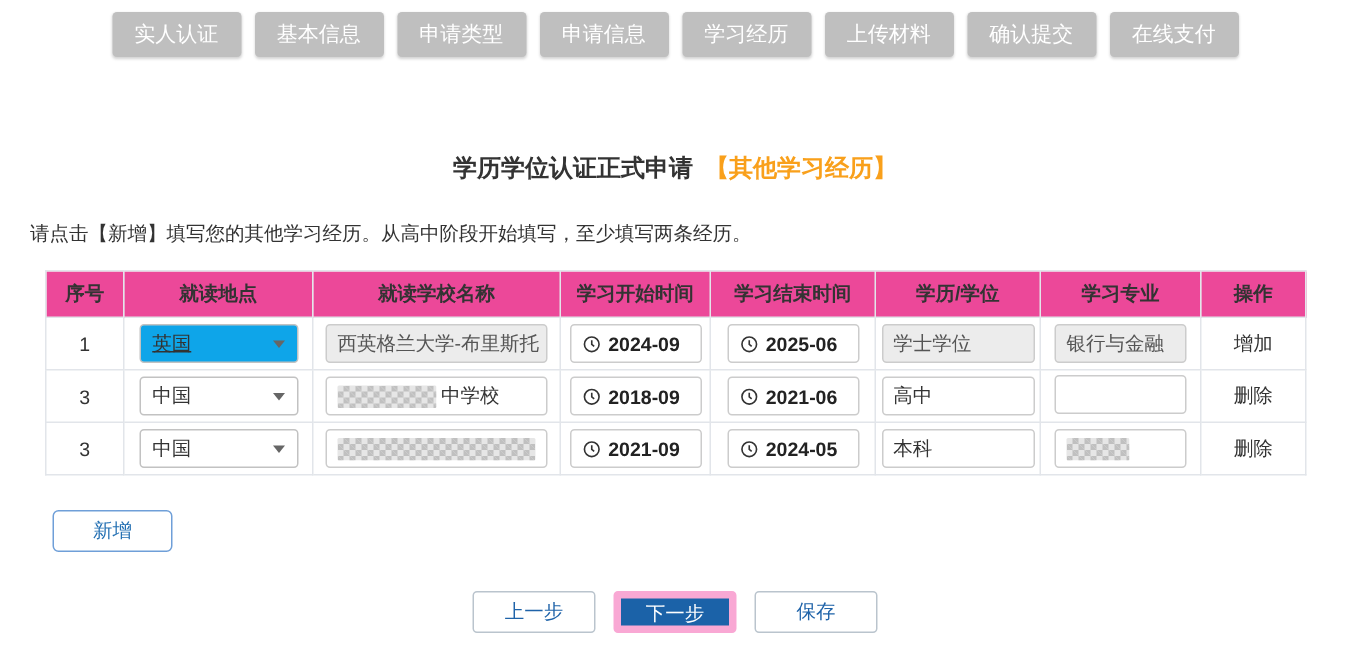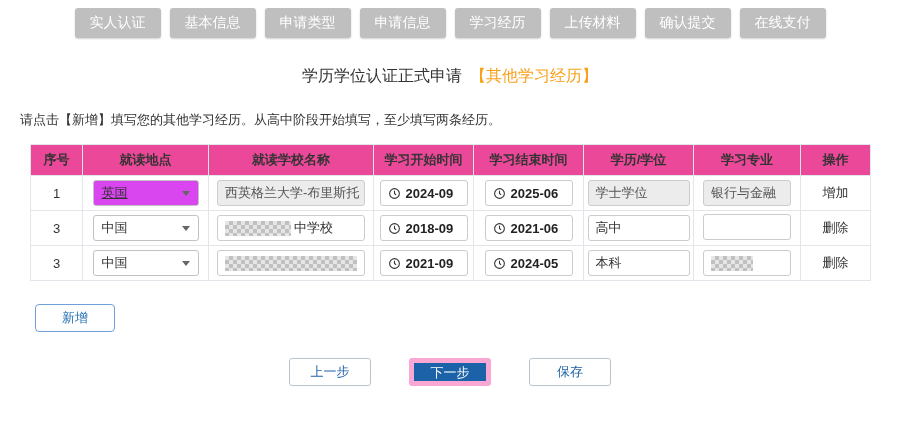--- a/index.html
+++ b/index.html
@@ -12,40 +12,40 @@
   
   .stepnav { display:flex; justify-content:center; gap:9px; padding-top:8px; }
   .step-btn {
     background:#bfbfbf; color:#fff; border:none; border-radius:3px;
     width:86px; height:30px; font-size:14px;
     display:flex; align-items:center; justify-content:center;
     box-shadow:0 1px 2px rgba(0,0,0,.18);
     font-family:inherit; cursor:pointer;
   }
   
-  .page-title { text-align:center; margin-top:28px; font-size:16px; font-weight:normal; color:#333; }
+  .page-title { text-align:center; margin-top:64px; font-size:16px; font-weight:bold; color:#333; }
   .page-title .hl { color:#f9a01b; margin-left:8px; }
   
   .instruction { margin:24px 0 0 20px; font-size:13px; color:#333; }
   
   .table-wrap { margin:15px 30px 0 30px; }
   table { border-collapse:collapse; width:840px; table-layout:fixed; font-size:13px; color:#333; }
   th, td { border:1px solid #e2e5ea; padding:0; }
   th { background:#ec4899; height:30px; font-weight:600; font-size:13px; color:#333;margin-left:32px; }
   td { height:34px; text-align:center; vertical-align:middle; background:#fff; }
   col.c1{width:52px;} col.c2{width:126px;} col.c3{width:165px;} col.c4{width:100px;}
   col.c5{width:110px;} col.c6{width:110px;} col.c7{width:107px;} col.c8{width:70px;}
   
   .sel {
     width:106px; height:26px; box-sizing:border-box;
     border:1px solid #c2c2c2; border-radius:3px; background:#fff;
     display:inline-flex; align-items:center; justify-content:space-between;
     padding:0 8px; font-size:13px; color:#333; cursor:pointer;
   }
-  .sel.disabled { background:#d946ef; cursor:default;text-decoration:underline; }
+  .sel.disabled { background:#0ea5e9; cursor:default;text-decoration:underline; }
   .caret { width:0; height:0; border-left:4px solid transparent; border-right:4px solid transparent; border-top:5px solid #666; }
   .inp {
     height:26px; box-sizing:border-box;
     border:1px solid #cccccc; border-radius:3px; background:#fff;
     display:inline-flex; align-items:center; padding:0 7px;
     font-size:13px; color:#333; text-align:right; overflow:hidden; white-space:nowrap;
   }
   .inp.disabled { background:#ececec; color:#555; }
   .w-school { width:148px; }
   .w-degree { width:102px; }
@@ -64,21 +64,21 @@
   .m-full { width:146px; }
   .m-partial { width:42px; }
   .action-link { font-size:13px; color:#333; cursor:pointer; }
   
   .add-btn {
     margin:23px 0 0 35px; width:80px; height:28px;
     background:#fff; border:1px solid #6f9fd8; border-radius:4px;
     color:#2470b3; font-size:13px; font-family:inherit; cursor:pointer;
   }
   
-  .footer { display:flex; justify-content:center; gap:38px; margin-top:26px; }
+  .footer { display:flex; justify-content:center; gap:12px; margin-top:26px; }
   .btn-outline {
     width:82px; height:28px; background:#fff;
     border:1px solid #bac4cd; border-radius:3px;
     color:#1f63a9; font-size:13px; font-family:inherit; cursor:pointer;
   }
   .btn-primary {
     width:82px; height:28px; background:#1b62a8;
     border:5px solid #f9a8d4; border-radius:3px;
     color:#fff; font-size:13px; font-family:inherit; cursor:pointer;
   }

